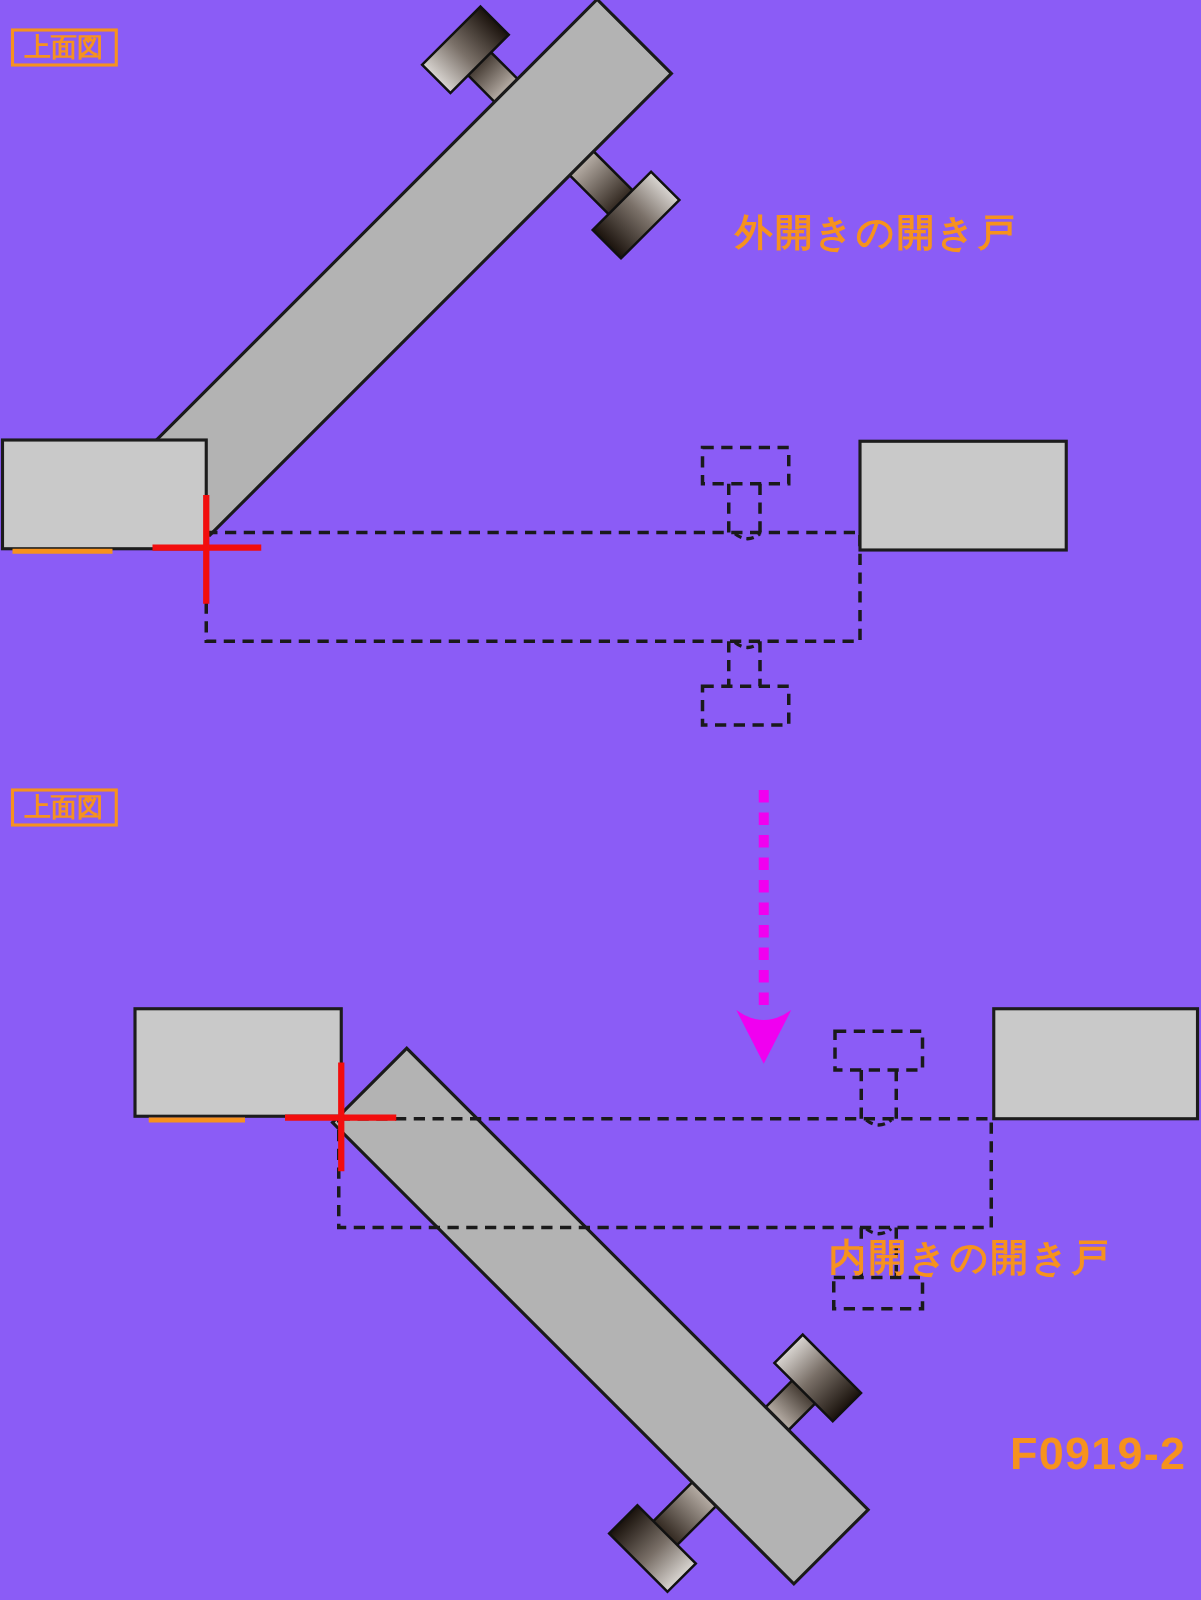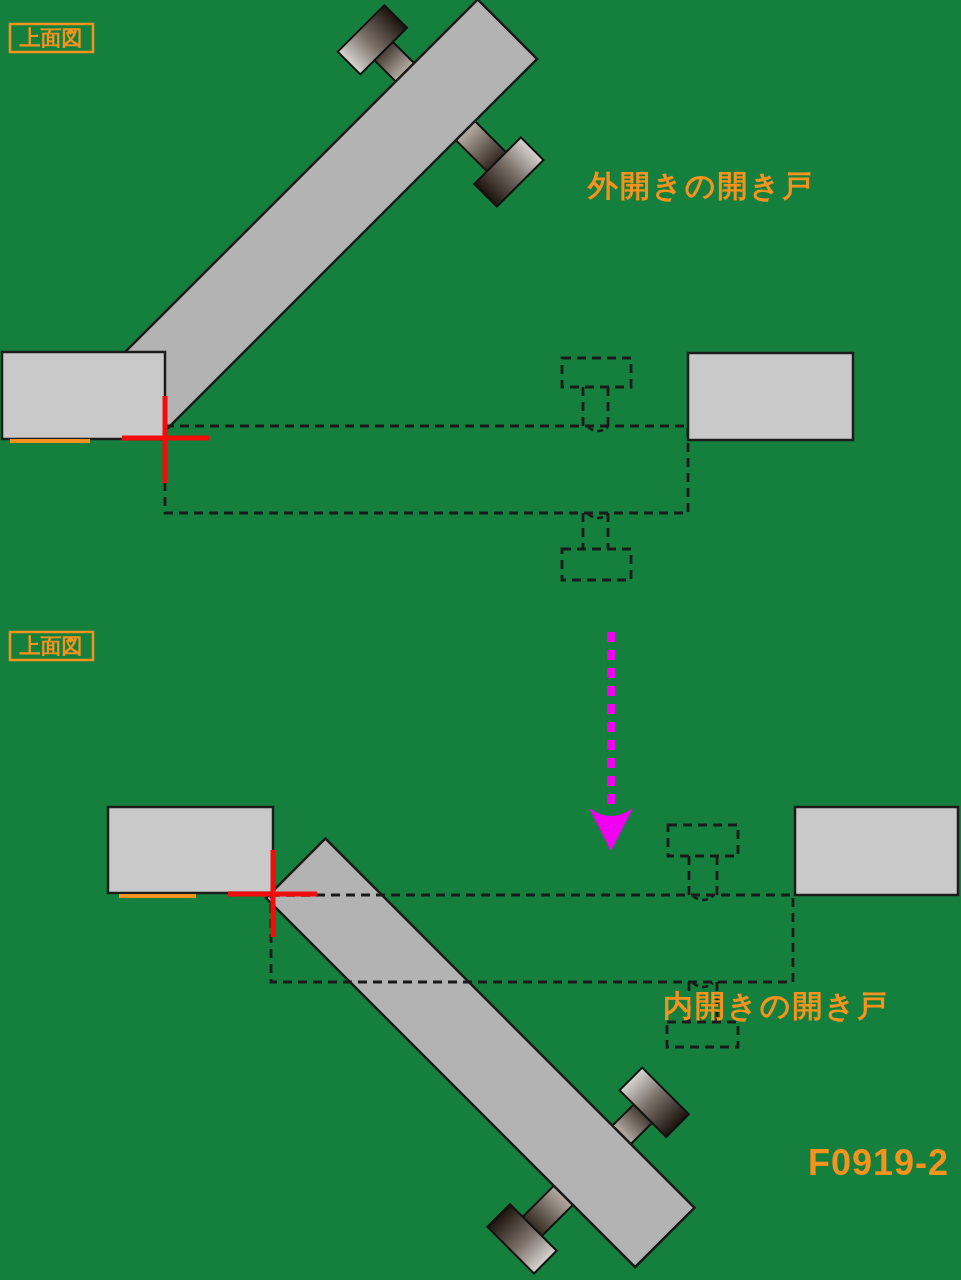--- a/index.html
+++ b/index.html
@@ -1,16 +1,16 @@
 <!DOCTYPE html>
 <html><head>
 <meta charset="utf-8">
 <style>
   html,body{margin:0;padding:0;background:#ffffff;}
-  .stage{width:961px;height:1280px;position:relative;background:#15803d;overflow:hidden;}
+  .stage{width:961px;height:1280px;position:relative;background:#8b5cf6;overflow:hidden;}
   svg{display:block;}
   .wall{fill:#c9c9c9;stroke:#1c1c1c;stroke-width:2.5;}
   .door{fill:#b3b3b3;stroke:#1a1a1a;stroke-width:2.5;}
   .dash{fill:none;stroke:#1a1a1a;stroke-width:2.8;stroke-dasharray:9 6;}
   .dashfine{fill:none;stroke:#1a1a1a;stroke-width:2.6;stroke-dasharray:6 4;}
   .hpart{stroke:#111111;stroke-width:2;}
   .jp-caption{font:bold 30px "Liberation Sans","DejaVu Sans",sans-serif;letter-spacing:2px;}
   .code-text{font:bold 36px "Liberation Sans","DejaVu Sans",sans-serif;letter-spacing:1px;}
   .box-label{font:bold 21px "Liberation Sans","DejaVu Sans",sans-serif;}
   .redline{fill:none;stroke-width:5;}

